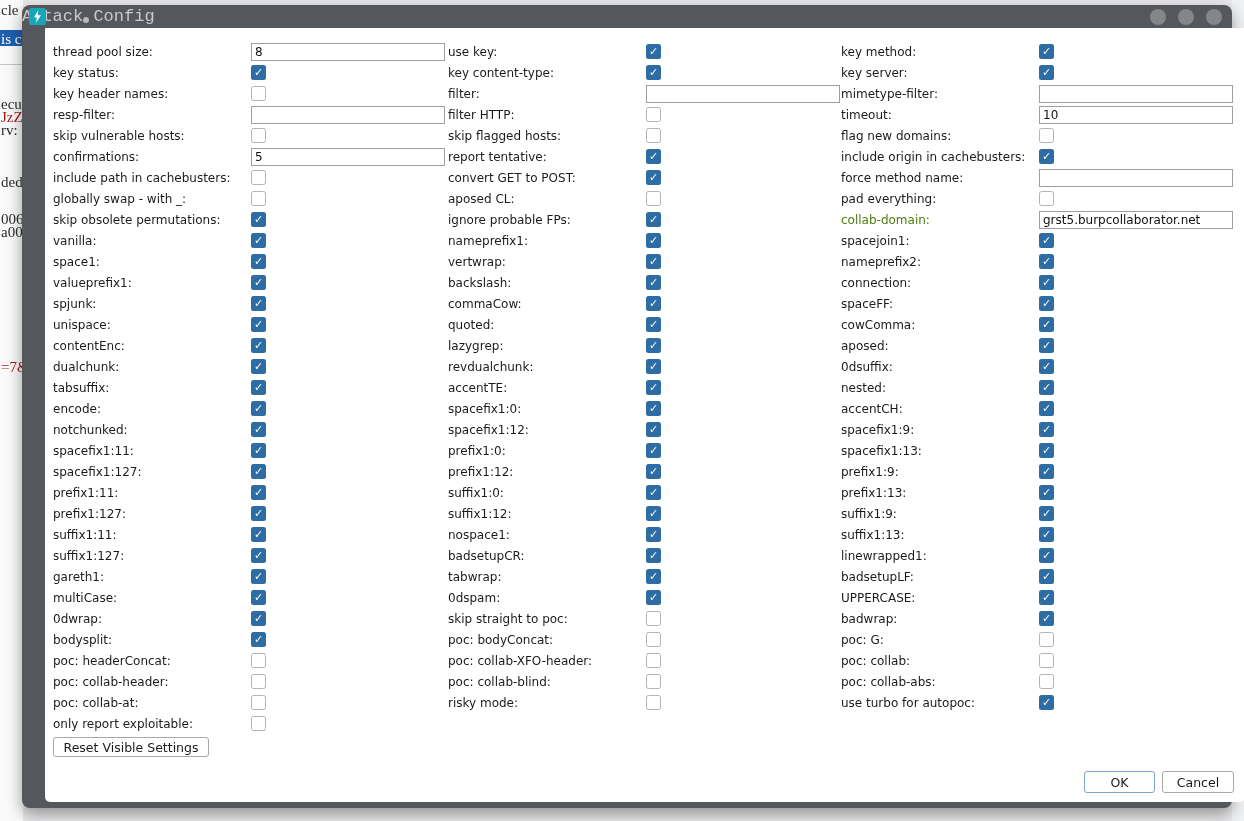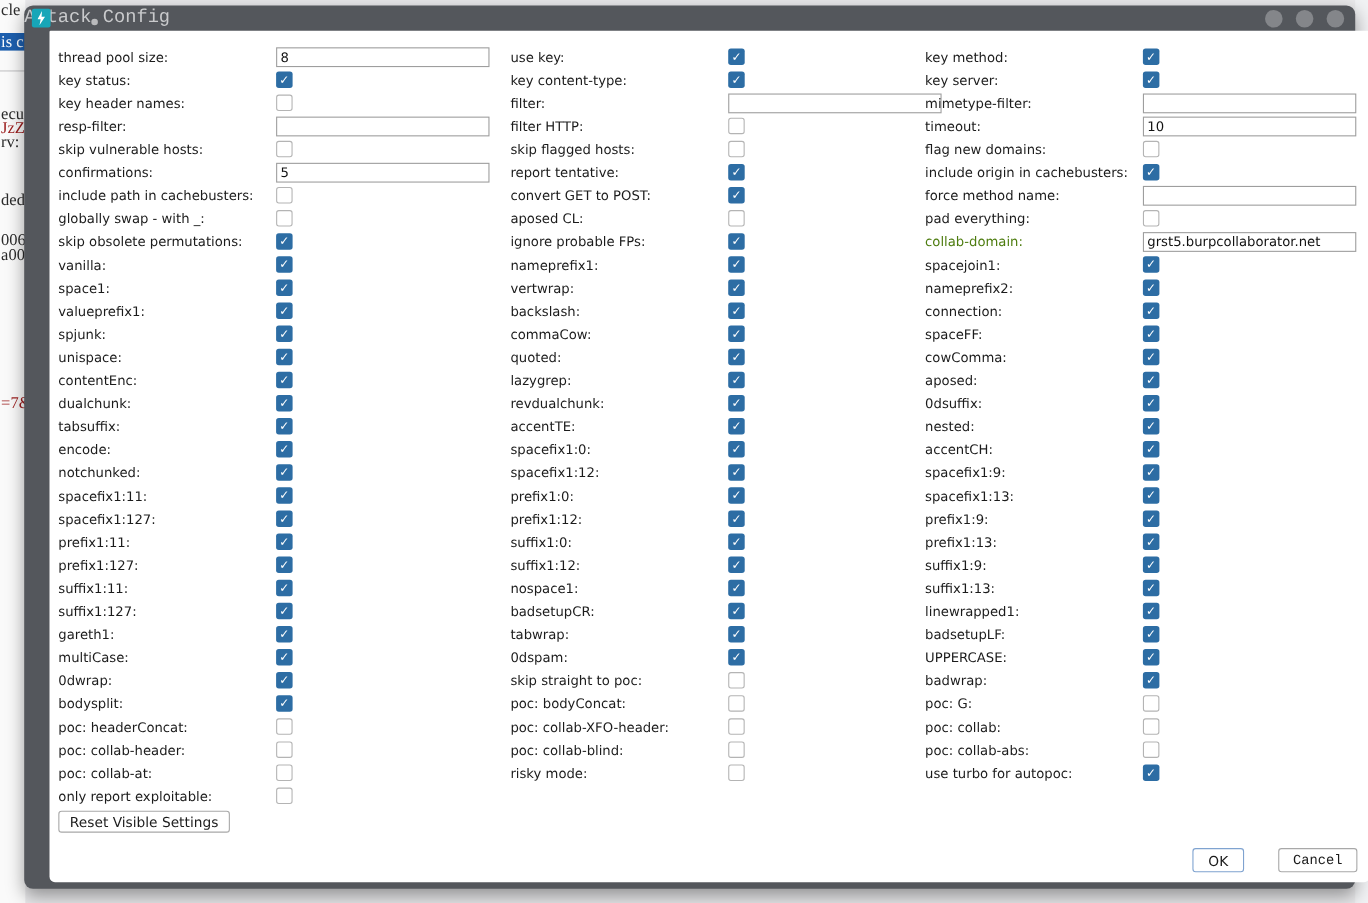--- a/index.html
+++ b/index.html
@@ -25,34 +25,34 @@
   .titledot { position:absolute; left:61px; top:12px; width:6px; height:6px; border-radius:50%; background:#b9babc; }
   .title { flex:1; font-family:Liberation Mono, monospace; font-size:17px; color:#c9cacc; }
   .wincontrols { position:absolute; right:10px; top:4px; display:flex; gap:12px; }
   .winbtn { width:16px; height:16px; border-radius:50%; background:#84868a; }
 
   .bodyframe { position:absolute; left:5px; top:23px; width:1200px; height:774px;
                background:#ffffff; border-radius:1px 1px 5px 5px; overflow:hidden;margin-left:18px; }
   .content { position:relative; width:100%; height:100%; font-size:12px; color:#1b1b1b; }
 
   .col { position:absolute; top:13px; width:400px; }
-  .col1 { left:8px; } .col2 { left:419px; } .col3 { left:796px; }
+  .col1 { left:8px; } .col2 { left:403px; } .col3 { left:796px; }
   .row { height:21px; display:flex; align-items:center; }
   .lab { flex:none; width:198px; white-space:nowrap; overflow:visible; }
   .cb { flex:none; width:15px; height:15px; border-radius:2.5px; text-align:center; }
   .cb.on { background:#2d6da4; color:#ffffff; font-size:11px; font-weight:bold; line-height:15px; }
   .cb.off { background:#ffffff; border:1px solid #b4b4b4; }
   .txt { flex:none; width:194px; height:18px; border:1px solid #9e9e9e; background:#ffffff;
          font-family:"DejaVu Sans", sans-serif; font-size:12px; padding:0 3px; color:#111; border-radius:0; }
 
   .btn { position:absolute; background:#ffffff; border:1px solid #a8a8a8; border-radius:3px;
          font-family:"DejaVu Sans", sans-serif; font-size:12.5px; color:#1b1b1b; }
   .resetbtn { left:8px; top:709px; width:156px; height:20px; }
-  .okbtn { left:1039px; top:743px; width:47px; height:22px; border-color:#7fa3d0; }
-  .cancelbtn { left:1117px; top:743px; width:72px; height:22px;font-family:Liberation Mono, monospace; }
+  .okbtn { left:1039px; top:743px; width:71px; height:22px; border-color:#7fa3d0; }
+  .cancelbtn { left:1117px; top:743px; width:72px; height:22px; }
 </style>
 </head>
 <body>
 
 <div class="page">
 
   <div class="bg-left">
       <span class="frag" style="top: 2px; color: rgb(43, 43, 43);">cle</span>
       <span class="frag band" style="top: 30px; color: rgb(255, 255, 255); background: rgb(29, 95, 174);">is c</span>
       <span class="frag" style="top: 96px; color: rgb(43, 43, 43);">ecu</span>

